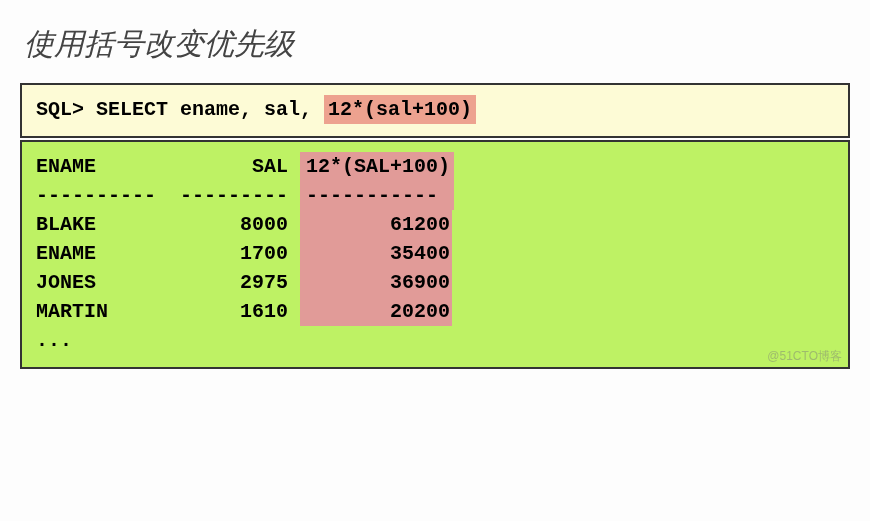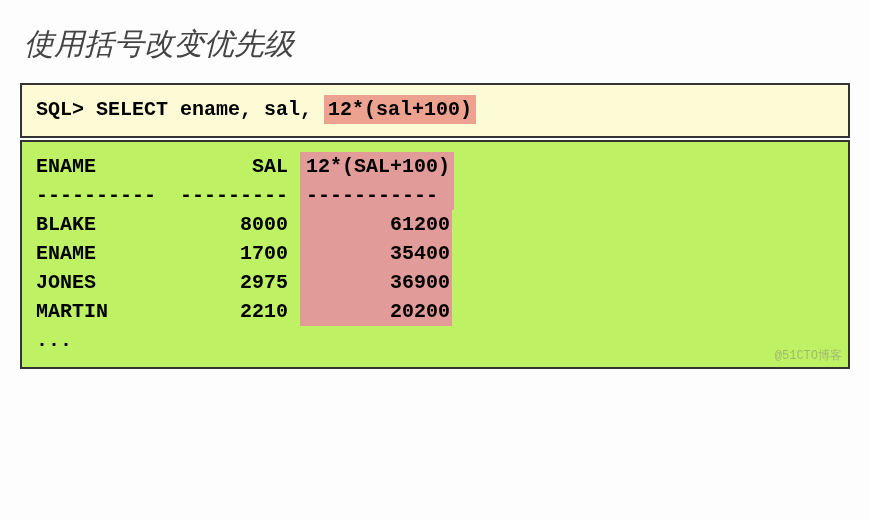--- a/index.html
+++ b/index.html
@@ -49,21 +49,21 @@
   .col-ename { display:inline-block; width:120px; }
   .col-sal   { display:inline-block; width:132px; text-align:right; }
   .col-calc  { display:inline-block; width:150px; text-align:right; padding-right:2px;}
   .calc-bg   { background:#e19b98; }
   .hdr .col-calc { text-align:left; padding-left:6px; width:146px;}
   .dash .col-calc { text-align:left; padding-left:6px; width:146px;}
   .watermark {
     position: absolute;
     right: 6px;
     bottom: 2px;
-    font-family: Liberation Mono, monospace;
+    font-family: Liberation Sans, sans-serif;
     font-size: 12px;
     color: rgba(120,120,120,.45);
     font-weight: normal;
   }
 </style>
 </head>
 <body>
 
 <h1 class="title">使用括号改变优先级</h1>
 
@@ -71,18 +71,18 @@
   <div class="mono-row"><span>SQL&gt; SELECT ename, sal, </span><span class="hl">12*(sal+100)</span></div>
 </div>
 
 <div class="result-box">
   <div class="mono-row hdr"><span class="col-ename">ENAME</span><span class="col-sal">SAL</span> <span class="col-calc calc-bg">12*(SAL+100)</span></div>
   <div class="mono-row dash"><span class="col-ename">----------</span><span class="col-sal">---------</span> <span class="col-calc calc-bg">-----------</span></div>
 
   <div class="mono-row"><span class="col-ename">BLAKE</span><span class="col-sal">8000</span> <span class="col-calc calc-bg">61200</span></div>
   <div class="mono-row"><span class="col-ename">ENAME</span><span class="col-sal">1700</span> <span class="col-calc calc-bg">35400</span></div>
   <div class="mono-row"><span class="col-ename">JONES</span><span class="col-sal">2975</span> <span class="col-calc calc-bg">36900</span></div>
-  <div class="mono-row"><span class="col-ename">MARTIN</span><span class="col-sal">2210</span> <span class="col-calc calc-bg">20200</span></div>
+  <div class="mono-row"><span class="col-ename">MARTIN</span><span class="col-sal">1610</span> <span class="col-calc calc-bg">20200</span></div>
 
   <div class="mono-row">...</div>
 
   <div class="watermark">@51CTO博客</div>
 </div>
 
 </body></html>

